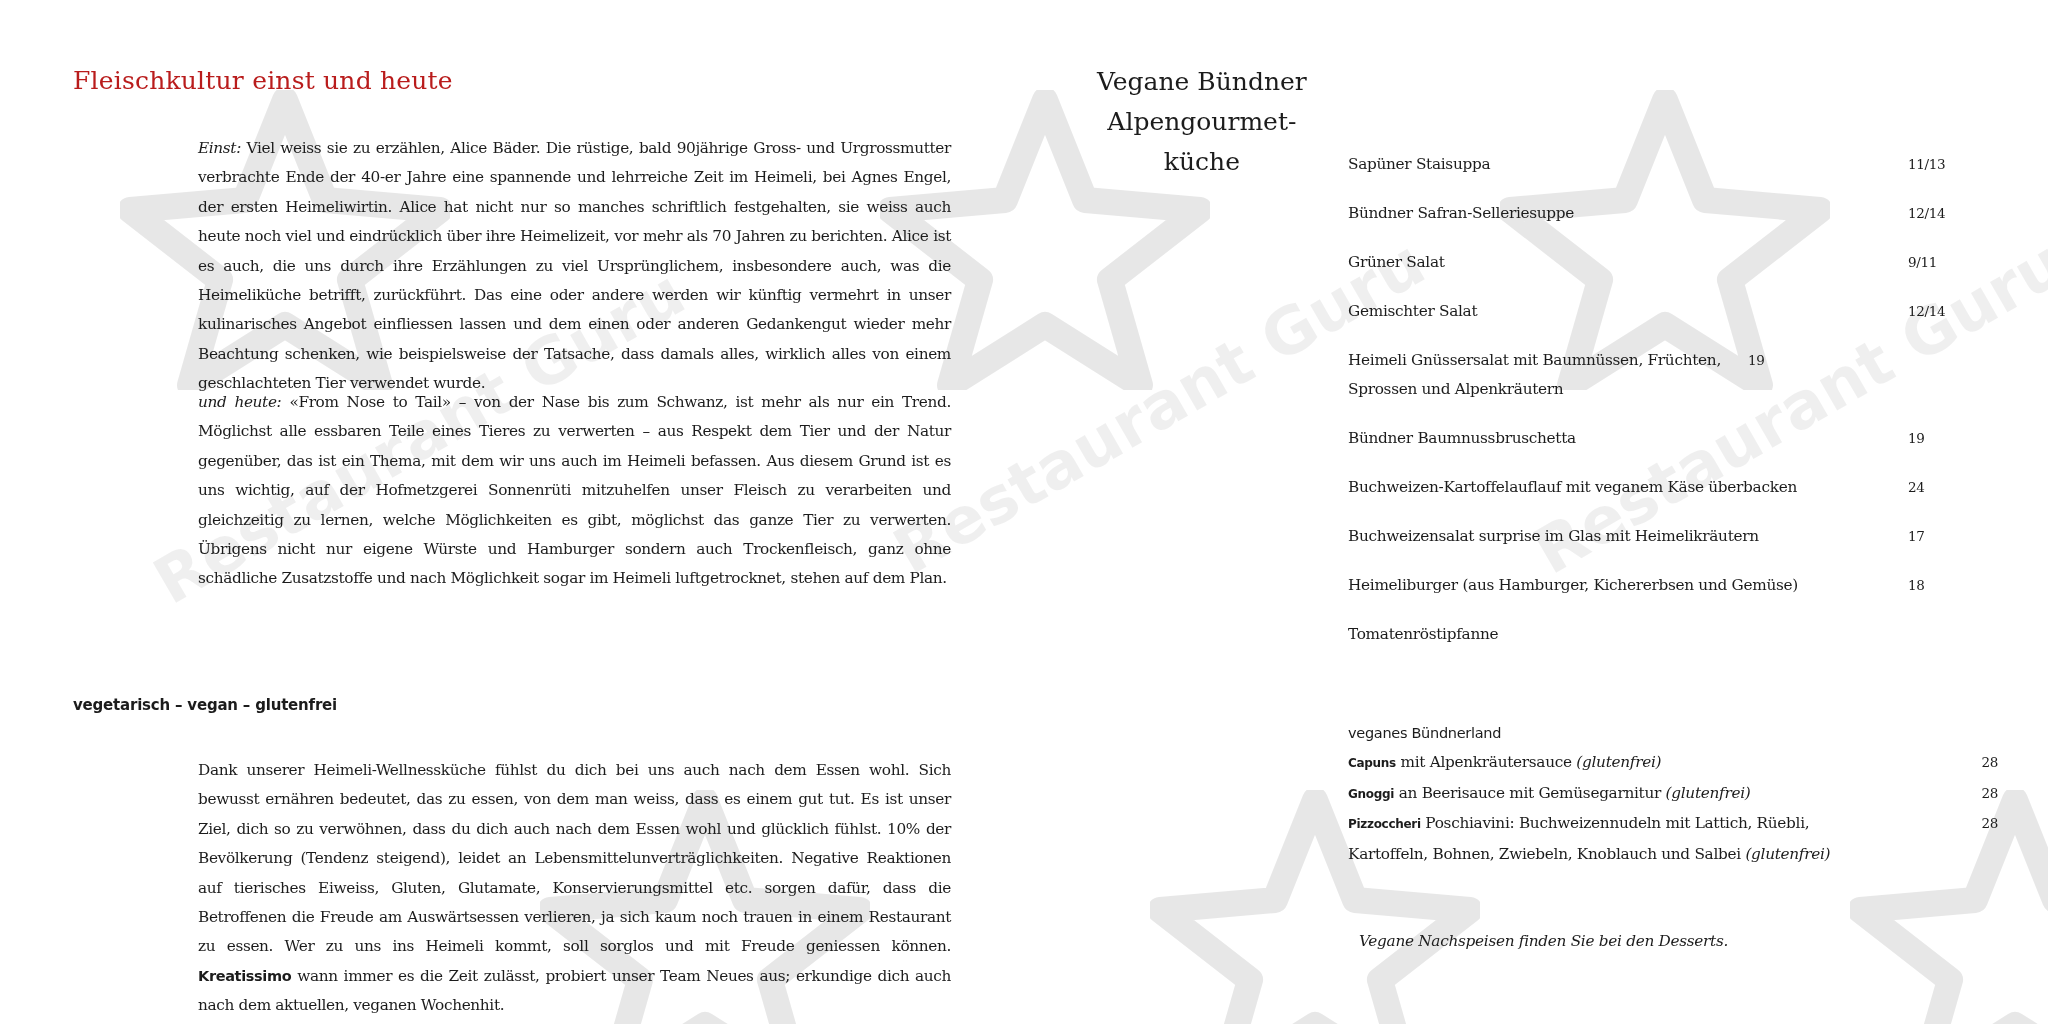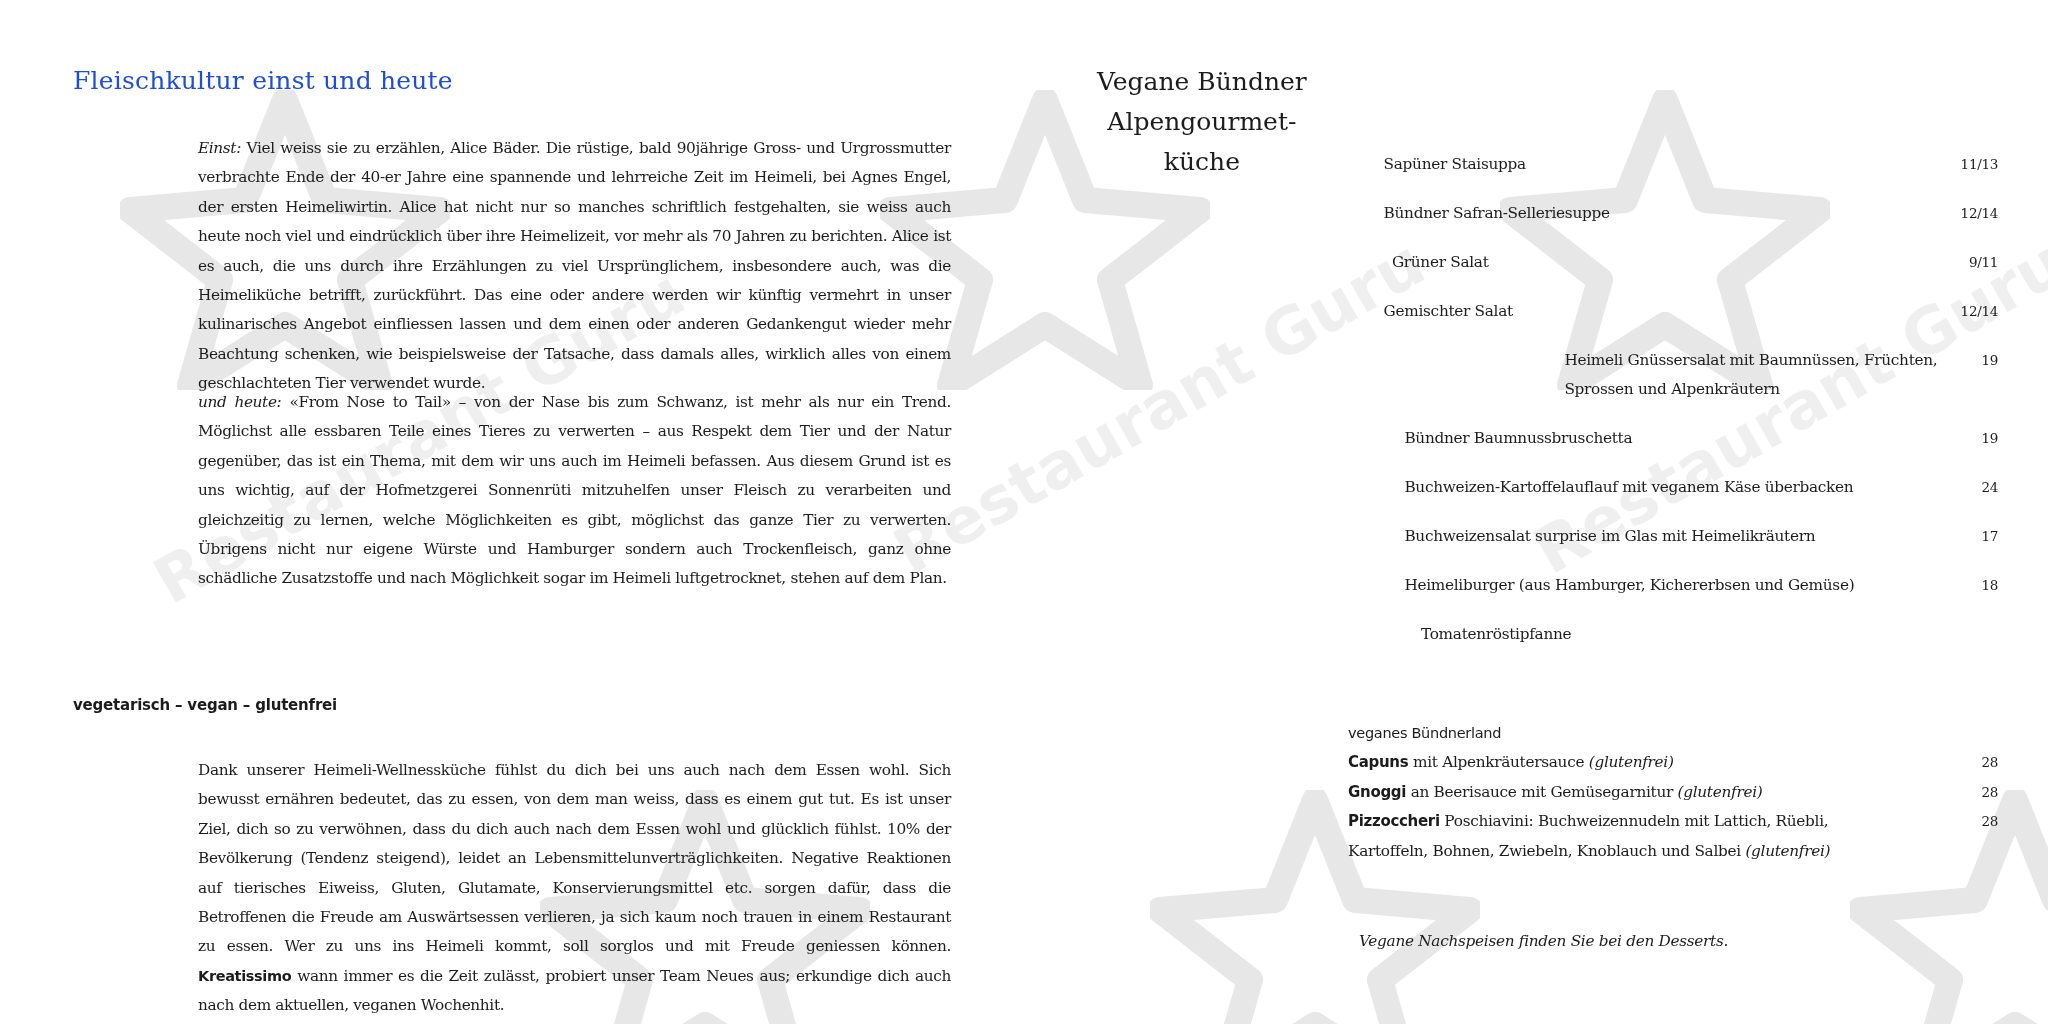--- a/index.html
+++ b/index.html
@@ -8,35 +8,35 @@
     background:#ffffff; color:#1c1c1c;
     font-family:"DejaVu Serif", "Liberation Serif", serif;
   }
   .wm { position:absolute; pointer-events:none; opacity:0.09; }
   .wm-text { position:absolute; pointer-events:none; color:#000; opacity:0.06;
     font-family:"DejaVu Sans", sans-serif; font-weight:bold; font-size:64px;
     transform:rotate(-30deg); white-space:nowrap; }
   .page { position:absolute; top:0; height:1024px; }
   .page-left { left:0; width:1024px; }
   .page-right { left:1024px; width:1024px; }
-  h2.sec-title { position:absolute; margin:0; font-weight:normal; font-size:25px; letter-spacing:0.2px; color:#1d4ed8; }
+  h2.sec-title { position:absolute; margin:0; font-weight:normal; font-size:25px; letter-spacing:0.2px; color:#b91c1c; }
   .subline { position:absolute; font-family:"DejaVu Sans", sans-serif; font-weight:bold; font-size:15px; letter-spacing:-0.2px; }
   .para { position:absolute; left:198px; width:753px; font-size:15.3px; line-height:29.4px; text-align:justify; margin:0; letter-spacing:-0.35px; }
   .para em { font-style:italic; }
   .para b { font-family:"DejaVu Sans", sans-serif; font-weight:bold; font-size:14.5px; }
   .right-title { position:absolute; left:73px; top:62px; font-size:25px; line-height:40px; margin:0; font-weight:normal;text-align:center; }
   .menu { position:absolute; left:324px; top:150px; width:650px; }
-  .mi { display:flex; justify-content:flex-end; align-items:flex-start; font-size:15.3px; line-height:29.4px; letter-spacing:-0.3px; margin-bottom:19.5px;gap:17px; }
+  .mi { display:flex; justify-content:flex-start; align-items:flex-start; font-size:15.3px; line-height:29.4px; letter-spacing:-0.3px; margin-bottom:19.5px; }
   .mi .name { width:560px; }
   .mi .price { font-size:13.5px; text-align:right; }
   .group { position:absolute; left:324px; top:719px; width:650px; font-size:15.3px; line-height:29.4px; letter-spacing:-0.3px; }
   .group-title { font-family:"DejaVu Sans", sans-serif; font-weight:normal; font-size:14.5px; }
   .gi { display:flex; justify-content:space-between; }
   .gi .name { width:560px; }
-  .gi b { font-family:"DejaVu Sans", sans-serif; font-weight:bold; font-size:15px; }
+  .gi b { font-family:"DejaVu Sans", sans-serif; font-weight:bold; font-size:12px; }
   .gi .price { font-size:13.5px; }
   .note { position:absolute; left:324px; top:932px; font-style:italic; font-size:15.3px; letter-spacing:-0.3px;margin-left:11px; }
 </style>
 </head>
 <body>
 
 <svg class="wm" style="left:120px;top:90px" width="330" height="300" viewBox="0 0 330 300">
   <path d="M165 10 L205 110 L320 120 L230 190 L260 295 L165 235 L70 295 L100 190 L10 120 L125 110 Z" fill="none" stroke="#000" stroke-width="26" stroke-linejoin="round"></path>
 </svg>
 <svg class="wm" style="left:880px;top:90px" width="330" height="300" viewBox="0 0 330 300">

